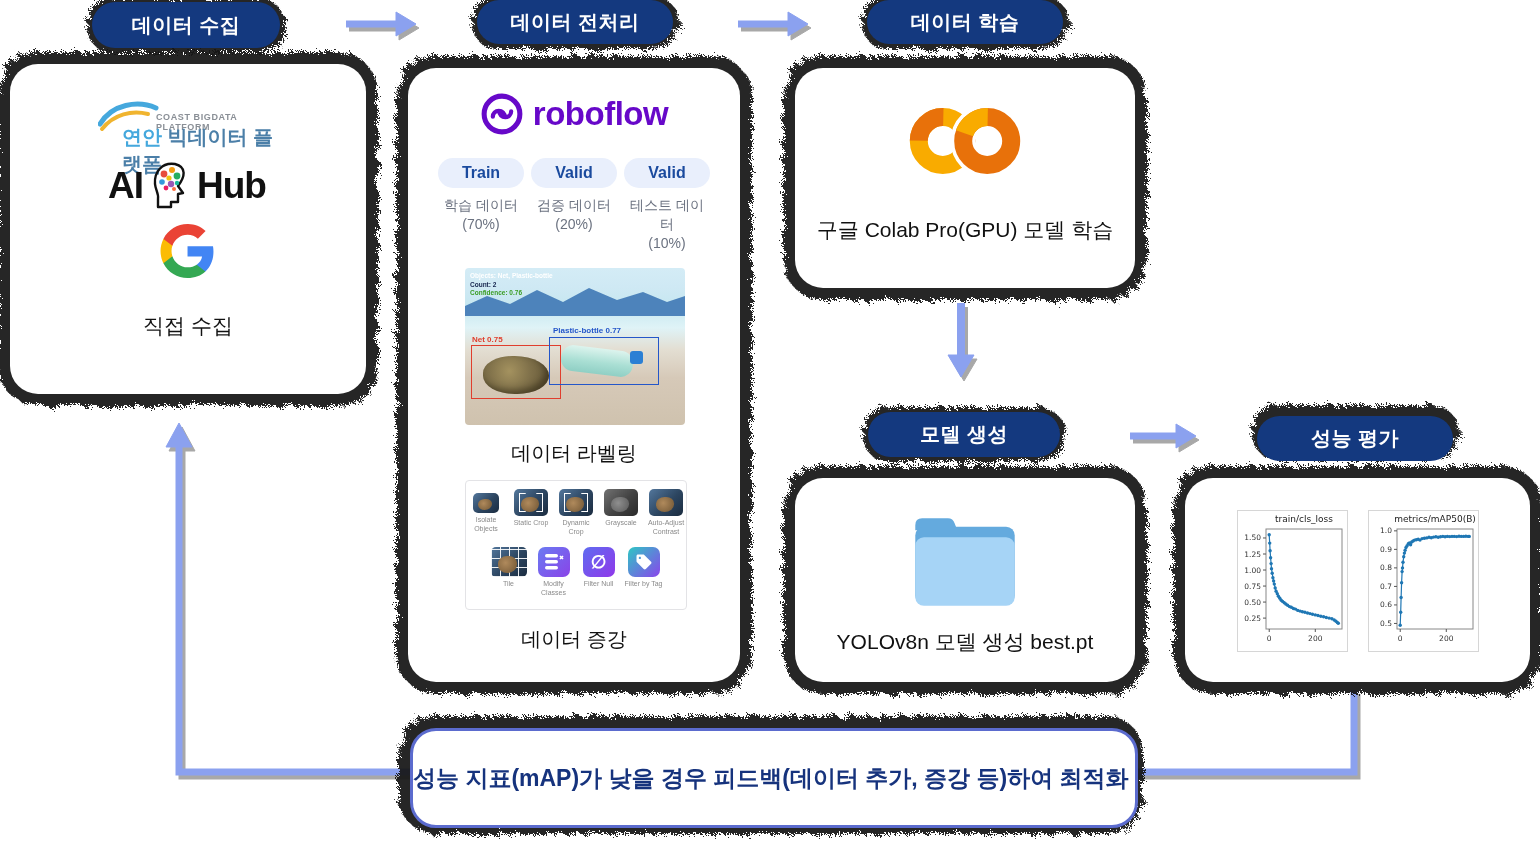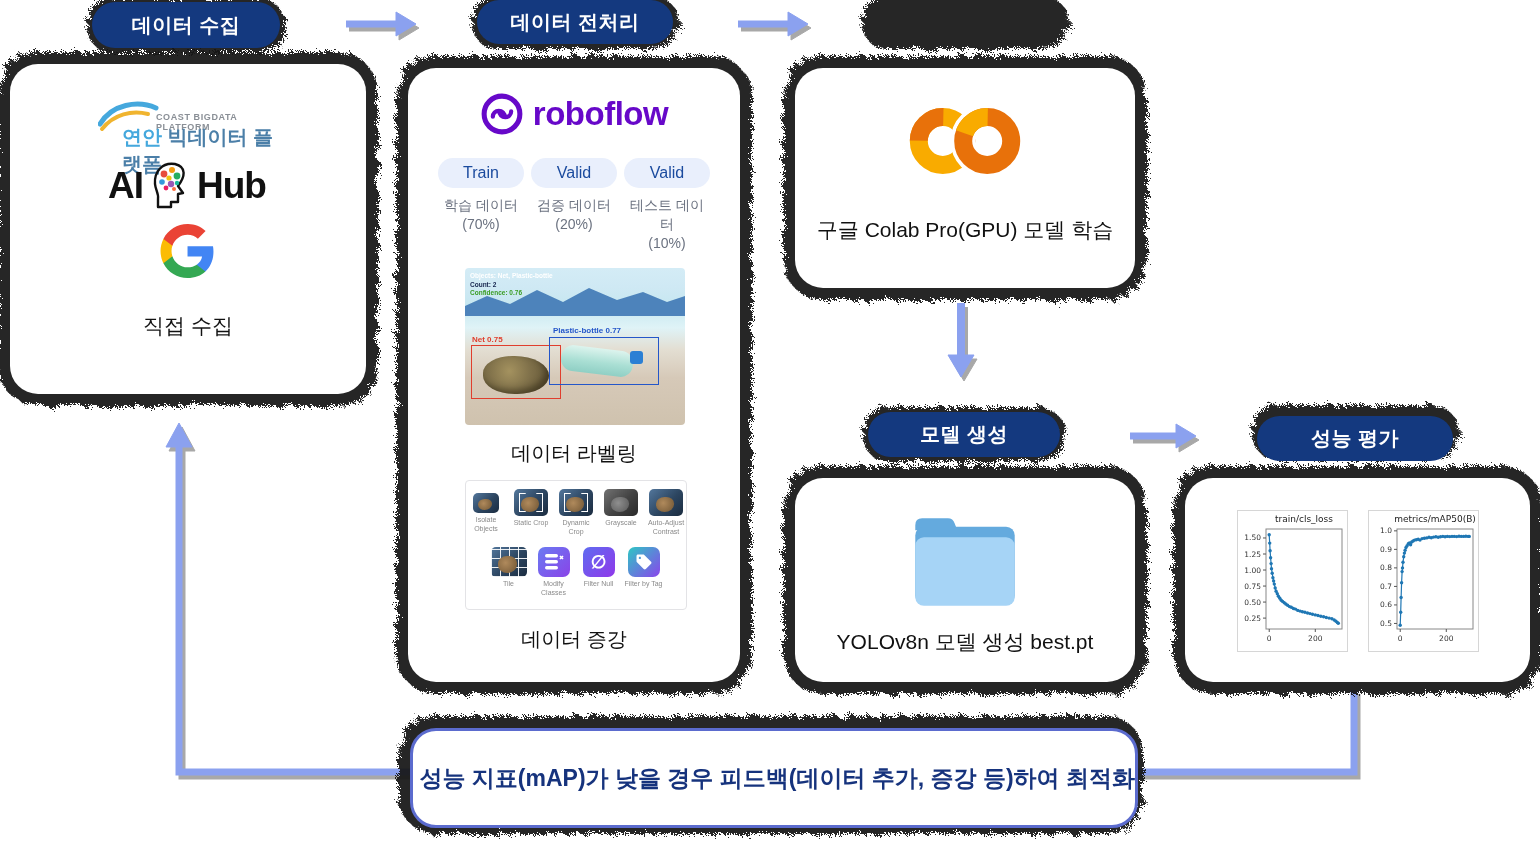--- a/index.html
+++ b/index.html
@@ -19,21 +19,21 @@
   .coast-bot .b2{color:#4b7fa8;}
   .aihub{position:absolute;left:98px;top:96px;width:160px;height:52px;display:flex;align-items:center;gap:4px;}
   .aihub .txt{font-size:37px;font-weight:bold;color:#111;letter-spacing:-1px;}
   .glogo{position:absolute;left:150px;top:160px;width:54px;height:54px;}
   
   .rflogo{position:absolute;left:0;top:24px;width:100%;display:flex;align-items:center;justify-content:center;gap:9px;}
   .rfword{font-size:33px;font-weight:bold;color:#6708c9;letter-spacing:-.5px;}
   .splits{position:absolute;left:30px;top:90px;width:272px;display:flex;justify-content:space-between;}
   .splitcol{width:86px;display:flex;flex-direction:column;align-items:center;}
   .splittab{width:100%;height:30px;background:#e9effc;border-radius:16px;display:flex;align-items:center;justify-content:center;
-            color:#1a4a9e;font-weight:normal;font-size:16px;}
+            color:#1a4a9e;font-weight:bold;font-size:16px;}
   .splitcap{margin-top:8px;text-align:center;color:#6b7280;font-size:14px;line-height:19px;}
   .beach{position:absolute;left:57px;top:200px;width:220px;height:157px;border-radius:4px;overflow:hidden;
          background:linear-gradient(180deg,#d4ecf6 0%,#cfe9f4 12%,#c6e7f0 24%,#dff3f7 38%,#e3ded2 52%,#d6c9b8 70%,#cfc2ae 100%);}
   .mtn{position:absolute;left:0;top:14px;width:220px;height:34px;}
   .ovl{position:absolute;left:5px;top:4px;font-size:6.5px;font-weight:bold;line-height:8.5px;}
   .ovl .l1{color:#ffffff;}
   .ovl .l2{color:#15244d;}
   .ovl .l3{color:#3a9d23;}
   .bbox{position:absolute;border-style:solid;border-width:1.5px;}
   .bbox-red{left:6px;top:77px;width:88px;height:52px;border-color:#e03e2d;}
@@ -66,21 +66,21 @@
   .ptile.pC{background:linear-gradient(135deg,#2dc7c4 0%,#8a45ec 100%);}
   .auglab{margin-top:3px;font-size:7px;line-height:8.5px;color:#8a8a8a;text-align:center;}
   
   .colab{position:absolute;left:0;top:30px;width:100%;display:flex;justify-content:center;}
   
   .folder{position:absolute;left:110px;top:30px;}
   
   .minichart{position:absolute;top:32px;width:109px;height:140px;background:#ffffff;border:1px solid #d6d6d6;}
   
   .fbox{position:absolute;left:410px;top:728px;width:722px;height:94px;background:#ffffff;border:3px solid #5b6bce;border-radius:26px;
-        display:flex;align-items:center;justify-content:flex-end;}
+        display:flex;align-items:center;justify-content:flex-start;}
   .fbox span{color:#16337d;font-size:23px;font-weight:bold;}
 </style>
 </head>
 <body>
 
 <div class="canvas">
 
   <svg width="0" height="0" style="position:absolute">
     <filter id="grainF" x="-15%" y="-15%" width="130%" height="130%">
       <feTurbulence type="fractalNoise" baseFrequency="0.12" numOctaves="2" seed="5" result="t1"></feTurbulence>
@@ -129,20 +129,23 @@
   <div class="grain" style="left:861px;top:-4px;width:208px;height:53px;border-radius:28px"></div>
   <div class="grain" style="left:862px;top:407px;width:204px;height:55px;border-radius:28px"></div>
   <div class="grain" style="left:1251px;top:405px;width:208px;height:55px;border-radius:28px"></div>
   <div class="grain" style="left:398px;top:716px;width:746px;height:118px;border-radius:38px"></div>
 
   <div class="pill" style="left:92px;top:2px;width:188px;height:46px">
       <span>데이터 수집</span>
     </div>
   <div class="pill" style="left:477px;top:0px;width:196px;height:44px">
       <span>데이터 전처리</span>
+    </div>
+  <div class="pill" style="left:867px;top:0px;width:196px;height:44px">
+      <span>데이터 학습</span>
     </div>
   <div class="pill" style="left:868px;top:412px;width:192px;height:45px">
       <span>모델 생성</span>
     </div>
   <div class="pill" style="left:1257px;top:416px;width:196px;height:45px">
       <span>성능 평가</span>
     </div>
 
   <div class="card" style="left:10px;top:64px;width:356px;height:330px">
     <div class="coastlogo">

